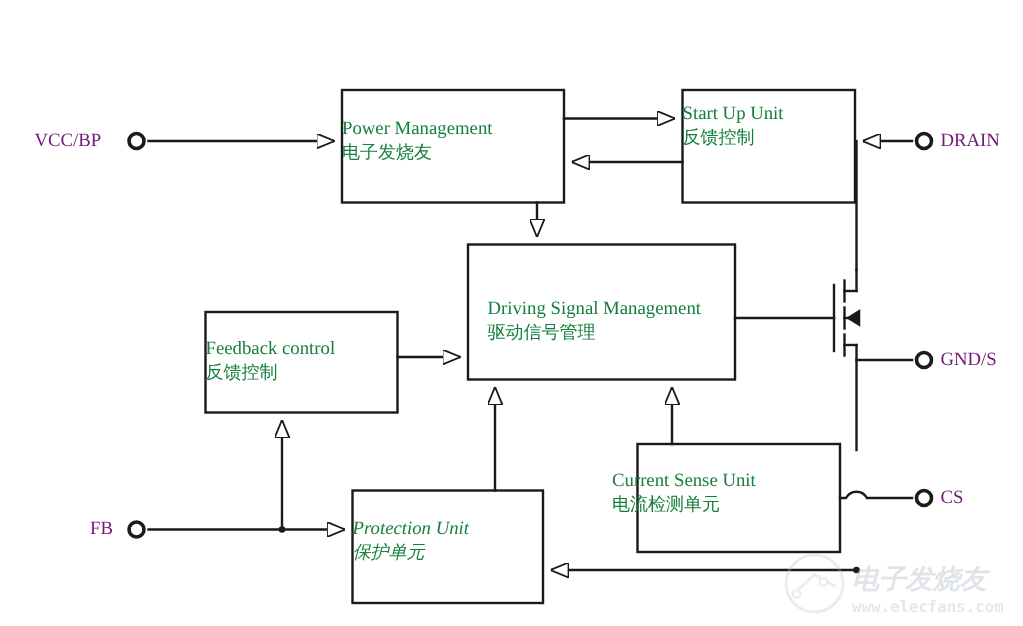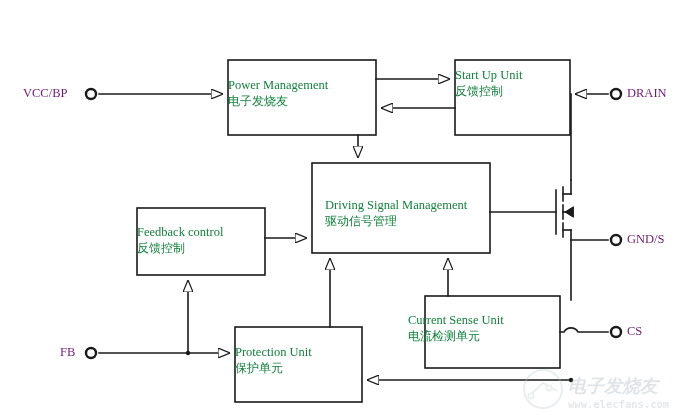--- a/index.html
+++ b/index.html
@@ -168,21 +168,21 @@
   <div class="blk-label" style="left:325px; top:198px; width:188px;">
     <span class="blk-en">Driving Signal Management</span>
     <span class="blk-cn">驱动信号管理</span>
   </div>
 
   <div class="blk-label" style="left:137px; top:225px; width:148px;">
     <span class="blk-en">Feedback control</span>
     <span class="blk-cn">反馈控制</span>
   </div>
 
-  <div class="blk-label" style="left:235px; top:345px; width:120px;">
+  <div class="blk-label" style="left:235px; top:345px; width:120px;font-style:italic;">
     <span class="blk-en">Protection Unit</span>
     <span class="blk-cn">保护单元</span>
   </div>
 
   <div class="blk-label" style="left:408px; top:313px; width:160px;">
     <span class="blk-en">Current Sense Unit</span>
     <span class="blk-cn">电流检测单元</span>
   </div>
 
   <div class="pin-label" style="left:23px; top:86px;">VCC/BP</div>

